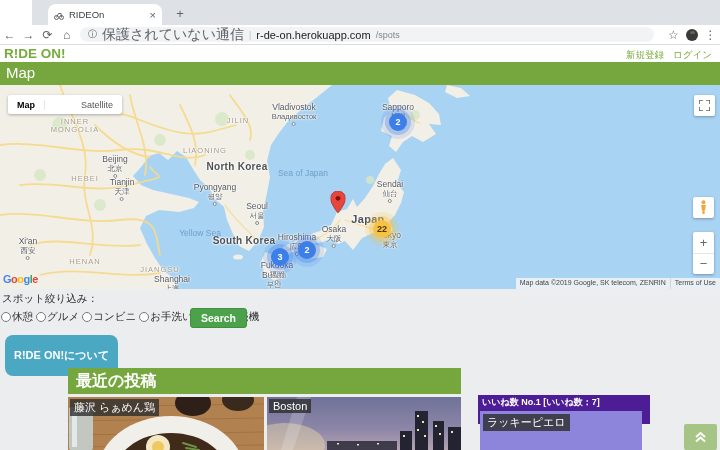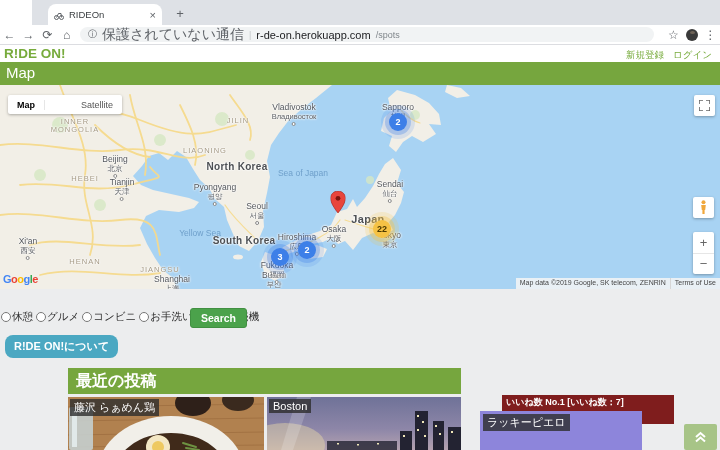--- a/index.html
+++ b/index.html
@@ -70,27 +70,27 @@
 
   
   .pagebg { position:absolute; left:0; top:289px; width:720px; height:161px; background:#ecedee; }
   .filter-title { position:absolute; left:2px; top:292px; font-size:10.5px; color:#2b2b2b; z-index:2;}
   .filter-row { position:absolute; left:1px; top:310px; display:flex; align-items:center; z-index:2; }
   .filter-row label { display:flex; align-items:center; font-size:10.5px; color:#2b2b2b; margin-right:3px; cursor:pointer; }
   .filter-row input[type=radio] { width:10px; height:10px; margin:0 1px 0 0; accent-color:#888; }
   .search-btn { position:absolute; left:190px; top:308px; background:#4ba24b; border:1px solid #419041; color:#fff;
                 font-size:10.5px; font-weight:bold; padding:3px 10px; border-radius:3px; cursor:pointer; z-index:2; }
   .about-btn { position:absolute; left:5px; top:335px; background:#4ba8c2; border:none; color:#fff;
-               font-size:11px; font-weight:bold; padding:4px 9px; border-radius:8px; cursor:pointer; z-index:2; }
+               font-size:11px; font-weight:bold; padding:13px 9px; border-radius:8px; cursor:pointer; z-index:2; }
 
   .sec-header { position:absolute; background:#76a63e; color:#fff; font-weight:bold; z-index:2; }
   .recent-header { left:68px; top:368px; width:393px; height:26px; font-size:16px; padding:3px 0 0 8px; }
   .likes-header { left:478px; top:368px; width:229px; height:24px; font-size:16px; padding:2px 0 0 6px; }
-  .rank-bar { position:absolute; left:478px; top:395px; width:172px; height:29px; background:#7f1d1d;
-              color:#fff; font-size:9px; font-weight:bold; padding:1px 0 0 4px; z-index:2;margin-left:24px; }
+  .rank-bar { position:absolute; left:478px; top:395px; width:172px; height:29px; background:#4c1d95;
+              color:#fff; font-size:9px; font-weight:bold; padding:1px 0 0 4px; z-index:2; }
   .card { position:absolute; top:397px; height:53px; overflow:hidden; z-index:2; cursor:pointer; background:#777; }
   .card1 { left:68px; width:196px; }
   .card2 { left:267px; width:194px; }
   .card-label { position:absolute; left:2px; top:2px; background:rgba(45,45,45,.8); color:#fff;
                 font-size:11px; padding:1px 4px; z-index:3; }
   .purple-card { position:absolute; left:480px; top:411px; width:162px; height:39px; background:#8d85db; z-index:2; cursor:pointer; }
   .purple-card .card-label { left:3px; top:3px; }
   .scrolltop { position:absolute; left:684px; top:424px; width:33px; height:26px; background:#a7c487;
                border-radius:2px; display:flex; align-items:center; justify-content:center; z-index:8; cursor:pointer; }
 </style>
@@ -325,20 +325,21 @@
         <div>Yellow Sea</div>
       </div>
       <div class="cluster blue" style="left: 398px; top: 37px;">2</div>
       <div class="cluster yellow" style="left: 382px; top: 144px;">22</div>
       <div class="cluster blue" style="left: 307px; top: 165px;">2</div>
       <div class="cluster blue" style="left: 280px; top: 172px;">3</div>
     </div>
 
   <div class="pagebg"></div>
 
+  <div class="filter-title">スポット絞り込み：</div>
   <div class="filter-row" id="filterRow">
       <label>
         <input type="radio" name="spotcat" style="">
         <span>休憩</span>
       </label>
       <label>
         <input type="radio" name="spotcat" style="">
         <span>グルメ</span>
       </label>
       <label>

